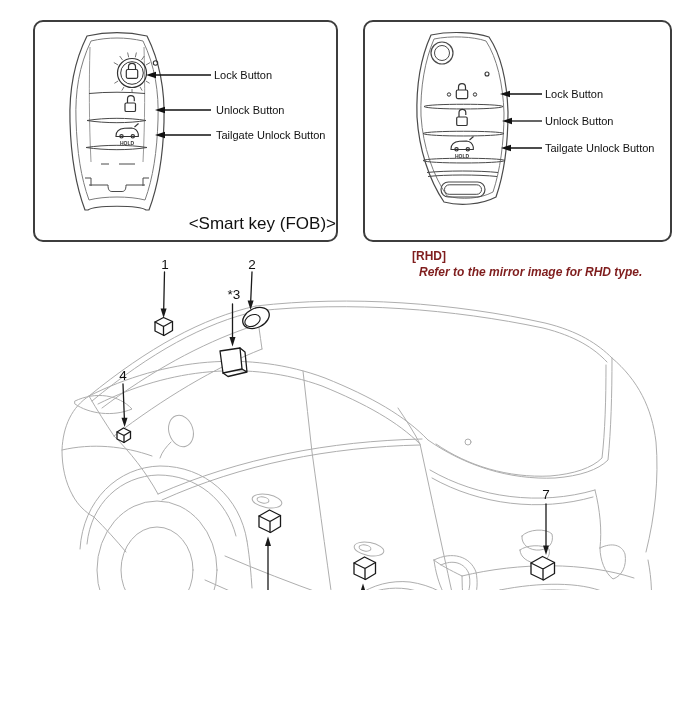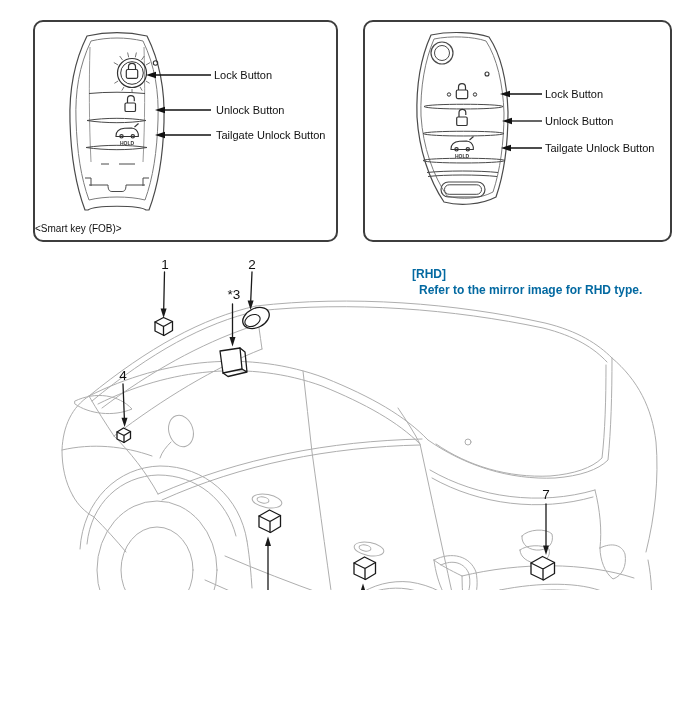--- a/index.html
+++ b/index.html
@@ -5,25 +5,25 @@
   html,body{margin:0;padding:0;background:#fff;}
   .page{position:relative;width:700px;height:590px;background:#ffffff;
         font-family:"Liberation Sans",sans-serif;color:#111;overflow:hidden;}
   .panel{position:absolute;top:20px;height:222px;border:2px solid #3d3d3d;
          border-radius:10px;box-sizing:border-box;background:#fff;}
   .panel-a{left:33px;width:305px;}
   .panel-b{left:363px;width:309px;}
   .panel svg{position:absolute;left:0;top:0;}
   .btn-label{position:absolute;font-size:11px;line-height:1;transform:translateY(-50%);
              white-space:nowrap;color:#111;}
-  .caption{position:absolute;left:0;right:0;bottom:6px;text-align:left;
-           font-size:10px;color:#111;}
-  .rhd{position:absolute;left:412px;top:267px;font-weight:bold;font-size:12px;
-       line-height:15.5px;color:#0369a1;}
-  .rhd .indent{padding-left:7px;}
+  .caption{position:absolute;left:0;right:0;bottom:6px;text-align:right;
+           font-size:17px;color:#111;}
+  .rhd{position:absolute;left:412px;top:249px;font-weight:bold;font-size:12px;
+       line-height:15.5px;color:#7f1d1d;}
+  .rhd .indent{padding-left:7px;font-style:italic;}
   .car{position:absolute;left:0;top:245px;}
   .co{position:absolute;font-size:13.5px;line-height:1;transform:translate(-50%,-50%);
       color:#111;white-space:nowrap;}
   svg text{font-family:"Liberation Sans",sans-serif;}
 </style>
 </head>
 <body>
 
 <div class="page">
 

